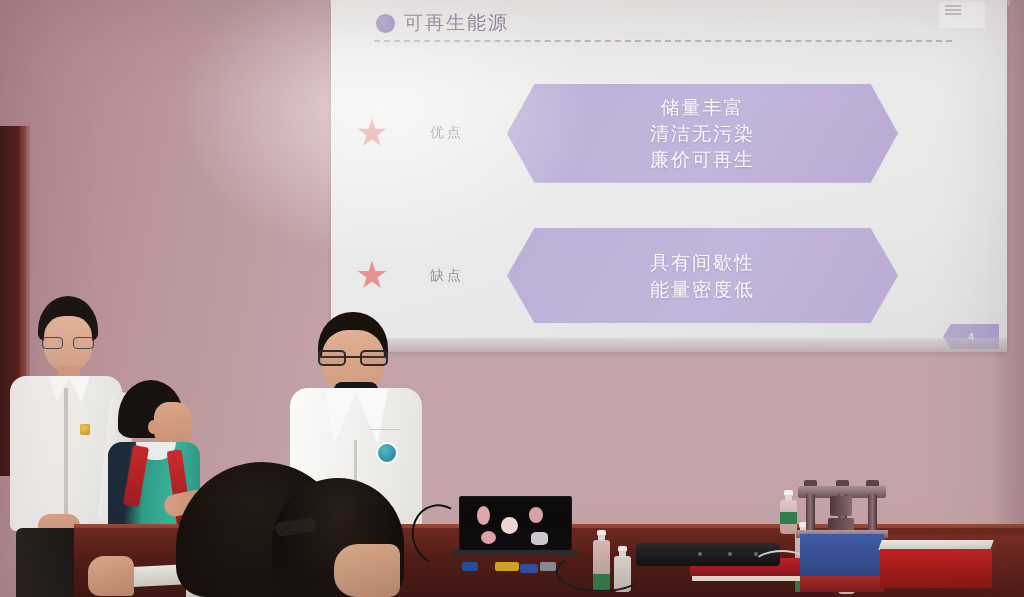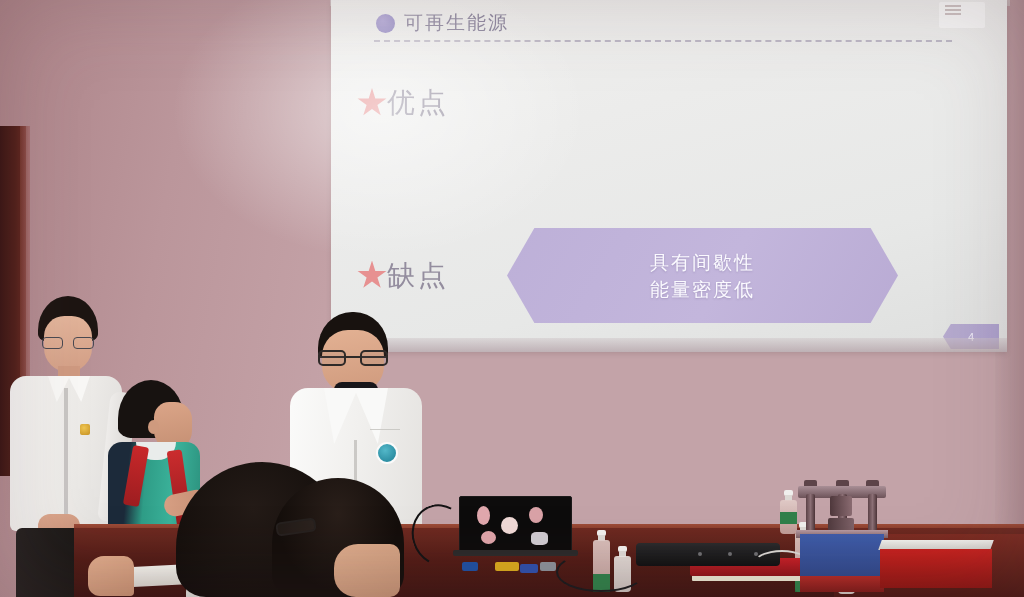--- a/index.html
+++ b/index.html
@@ -85,21 +85,21 @@
   .row{ position:absolute; display:flex; align-items:center; }
   .row-adv{ left:20px; top:84px; }
   .row-dis{ left:20px; top:228px; }
 
   .star{
     width:30px; height:30px; margin-left:6px;
     background:#e68484; opacity:.88;
     clip-path:polygon(50% 0%,61% 35%,98% 35%,68% 57%,79% 91%,50% 70%,21% 91%,32% 57%,2% 35%,39% 35%);
   }
   .row-label{
-    width:120px; font-size:28px; letter-spacing:3px;
+    width:120px; text-align:center; font-size:14px; letter-spacing:3px;
     color:#8b8497; opacity:.9; font-family:Liberation Mono, monospace;
   }
 
   .banner{
     width:391px; min-height:95px; display:flex; flex-direction:column;
     align-items:center; justify-content:center;
     background:linear-gradient(120deg,#bdb0d8 0%,#c3b6dc 55%,#b9abd4 100%);
     clip-path:polygon(0 50%,7% 0,93% 0,100% 50%,93% 100%,7% 100%);
     padding:10px 30px;
   }
@@ -463,20 +463,25 @@
 
       <div class="slide-title-row">
         <span class="title-bullet"></span>
         <span class="slide-title">可再生能源</span>
       </div>
       <div class="title-rule"></div>
 
       <div class="row row-adv">
         <span class="star"></span>
         <span class="row-label">优点</span>
+        <div class="banner">
+          <div class="banner-line">储量丰富</div>
+          <div class="banner-line">清洁无污染</div>
+          <div class="banner-line">廉价可再生</div>
+        </div>
       </div>
 
       <div class="row row-dis">
         <span class="star"></span>
         <span class="row-label">缺点</span>
         <div class="banner">
           <div class="banner-line">具有间歇性</div>
           <div class="banner-line">能量密度低</div>
         </div>
       </div>

